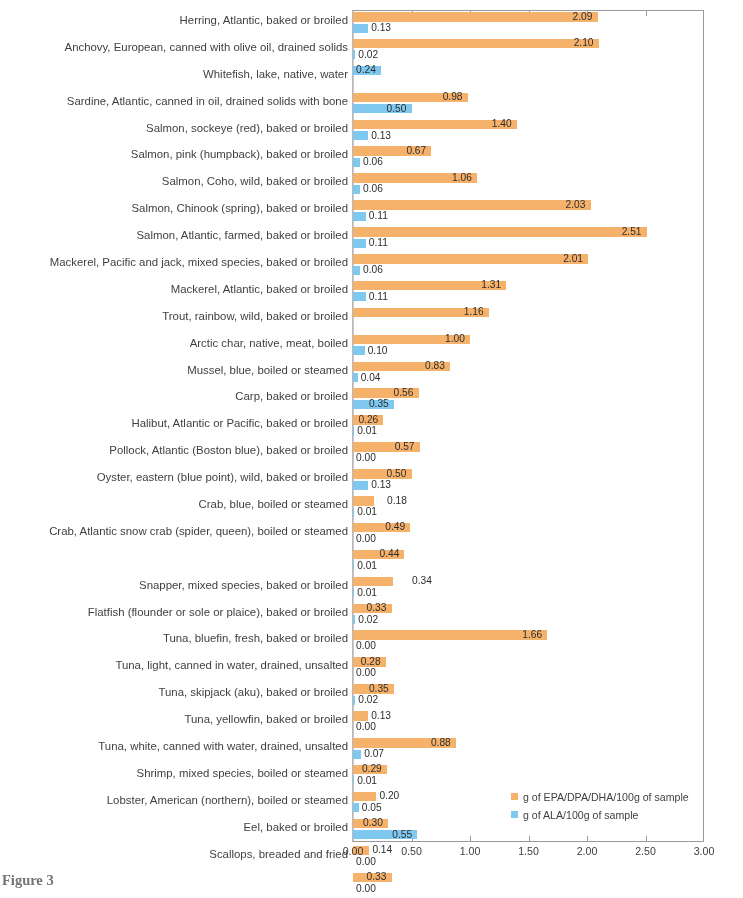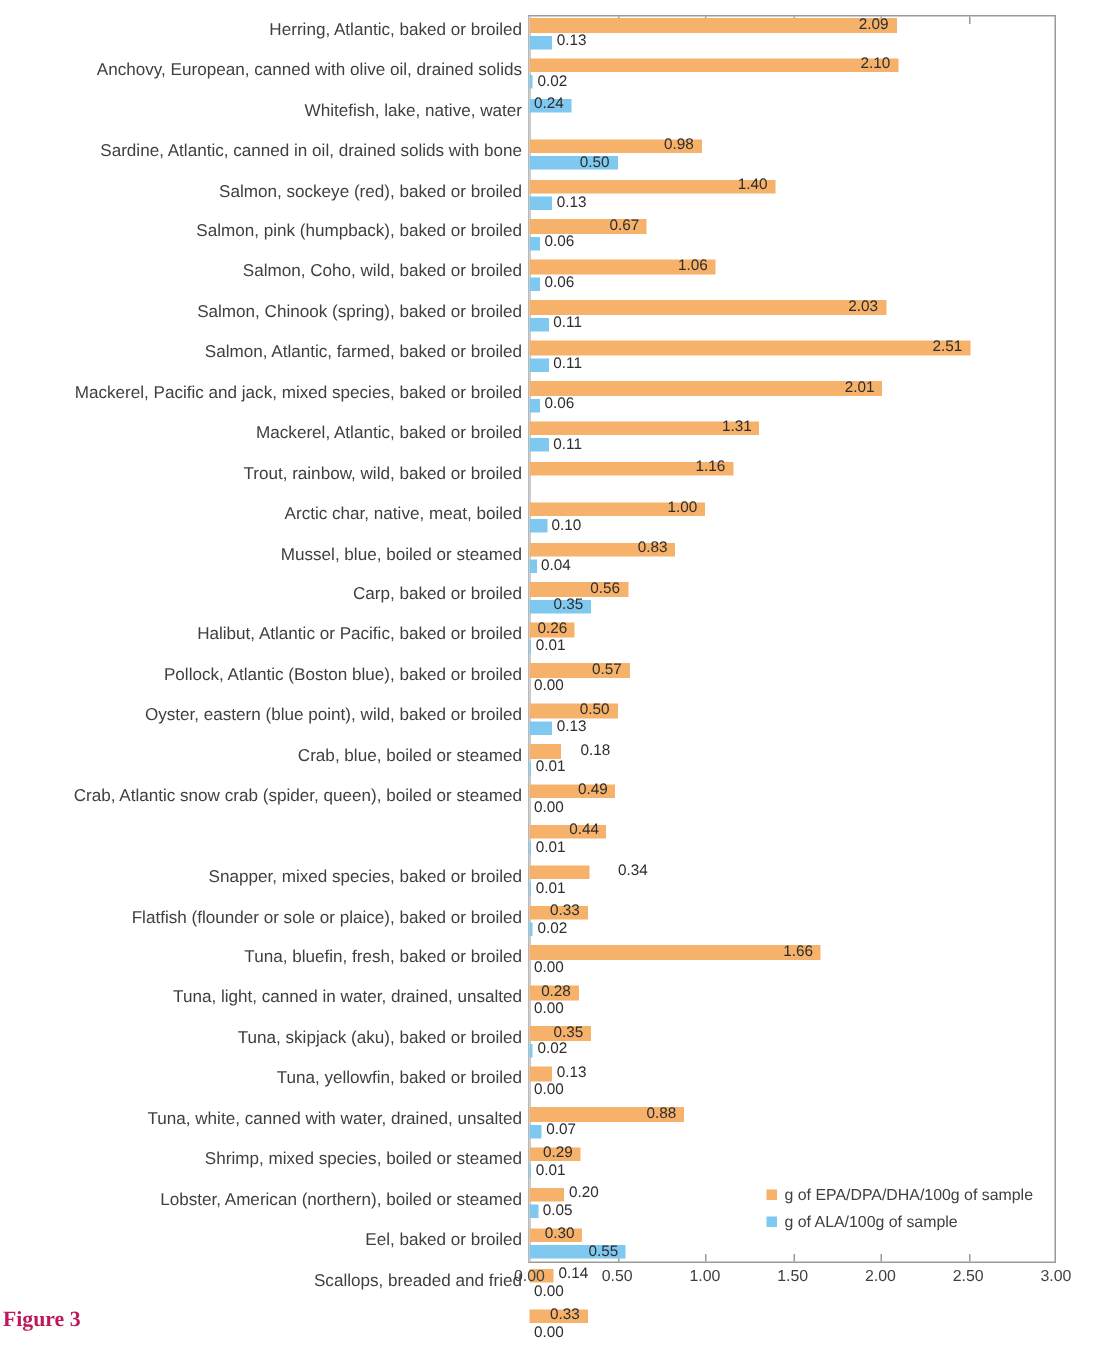--- a/index.html
+++ b/index.html
@@ -151,21 +151,21 @@
   #caption {
     position: absolute;
     left: 0px;
     top: 872px;
     width: 743px;
   }
   #caption-title {
     font-family: "Liberation Serif", serif;
     font-weight: bold;
     font-size: 14.5px;
-    color: #be185d;
+    color: #737373;
     padding-left: 2px;
     margin-bottom: 15px;
   }
   #caption-rule {
     height: 2px;
     background: #9fc3e0;
     width: 743px;
   }
 </style>
 </head>

